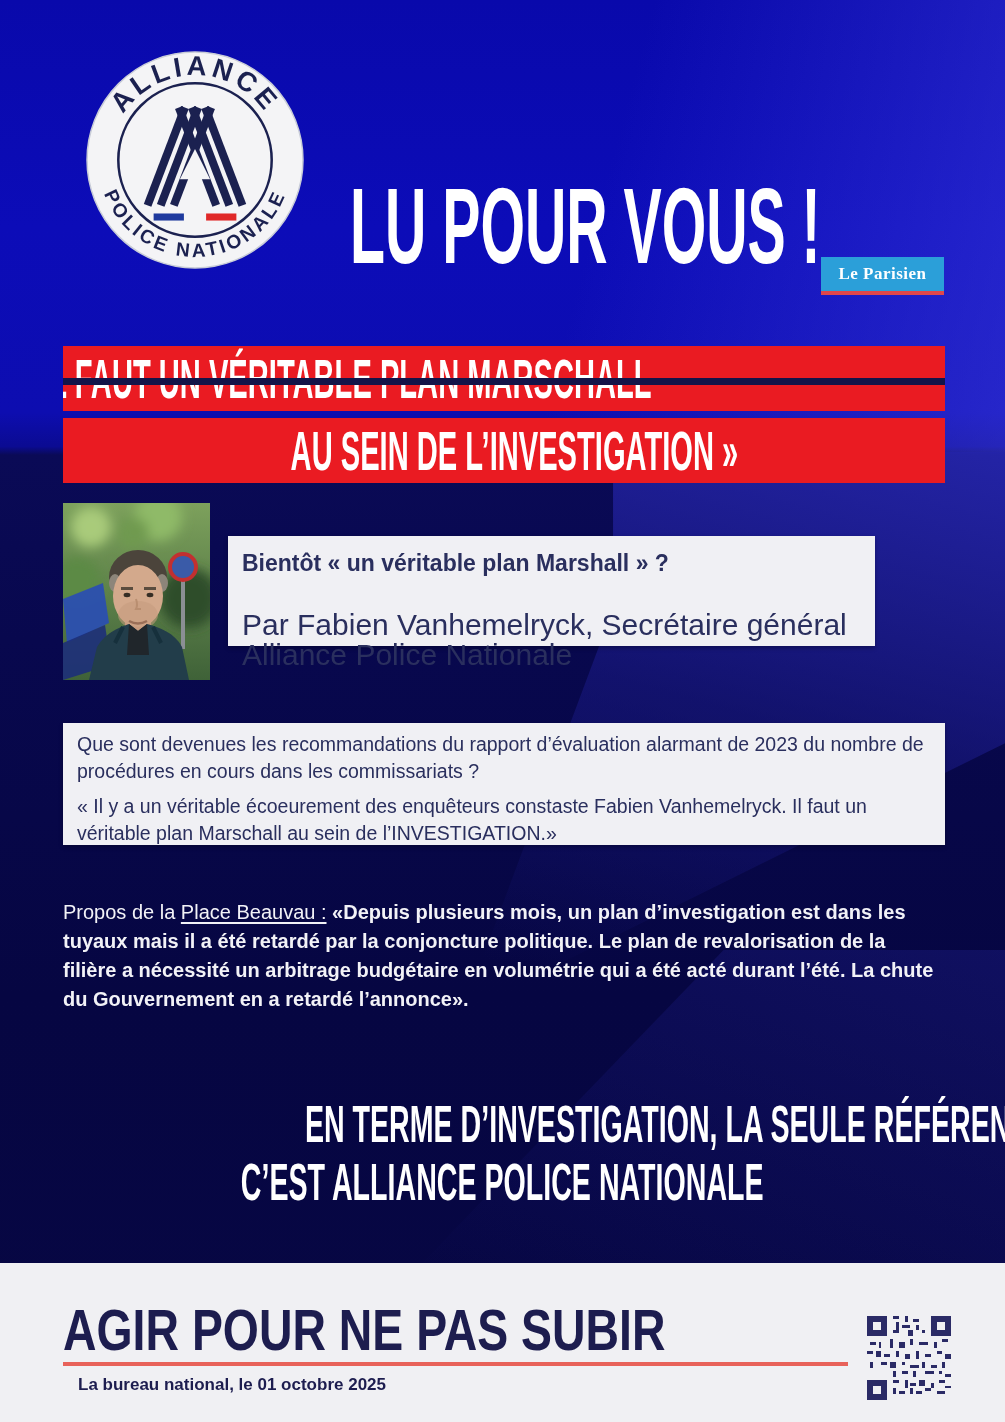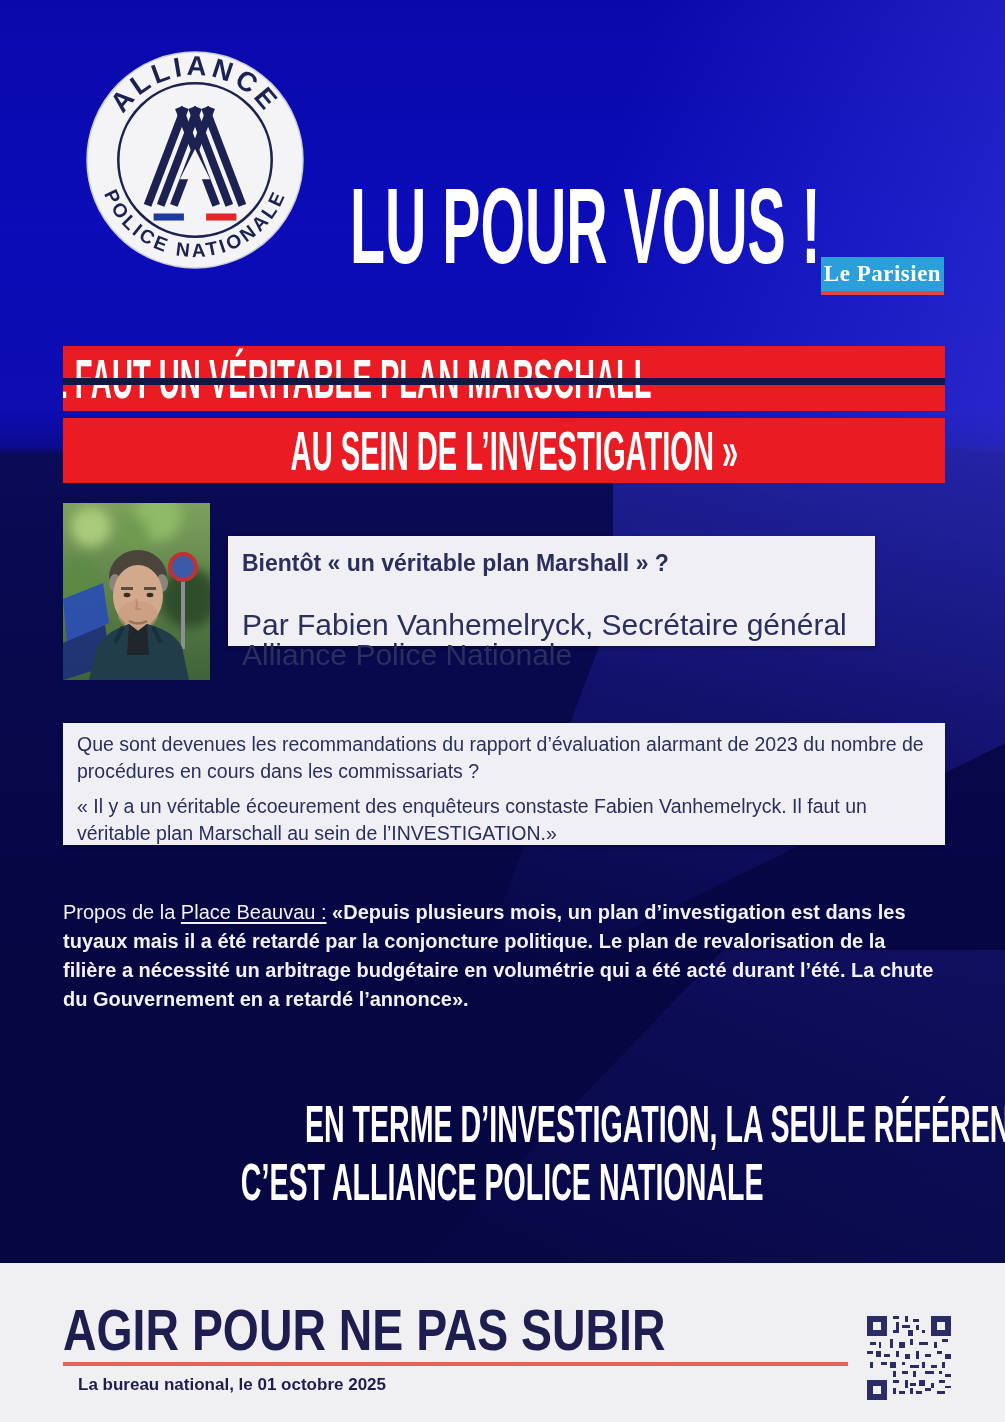--- a/index.html
+++ b/index.html
@@ -22,21 +22,21 @@
 
   .logo-badge{position:absolute;left:85px;top:50px;width:220px;height:220px;}
 
   .headline{position:absolute;left:350px;top:100px;color:#fff;font-weight:bold;
     font-size:108px;line-height:1;white-space:nowrap;}
   .headline .sq{display:inline-block;transform:scaleX(.53);transform-origin:left;}
 
   .parisien{position:absolute;left:821px;top:257px;width:123px;height:34px;
     background:#2b9fd9;border-bottom:4px solid #e0474b;color:#fff;
     display:flex;align-items:center;justify-content:center;
-    font-family:"Liberation Serif",serif;font-weight:bold;font-size:23px;letter-spacing:.5px;}
+    font-family:"Liberation Serif",serif;font-weight:bold;font-size:17px;letter-spacing:.5px;}
 
   .banner{position:absolute;left:63px;width:882px;height:65px;background:#ea1b22;
     display:flex;align-items:center;justify-content:flex-end;overflow:hidden;margin-top:33px;}
   .banner-1{top:313px;}
   .banner-2{top:385px;}
   .banner-divider{position:absolute;left:63px;top:378px;width:882px;height:7px;background:#141449;}
   .banner .txt{color:#fff;font-weight:bold;font-size:56px;line-height:1;white-space:nowrap;
     display:inline-block;transform:scaleX(.52);transform-origin:center;}
 
   .photo{position:absolute;left:63px;top:503px;width:147px;height:177px;}

